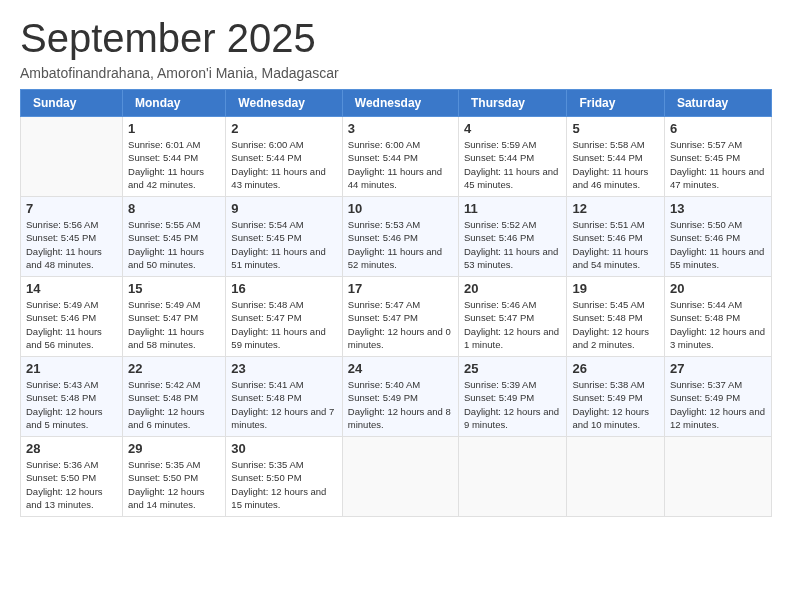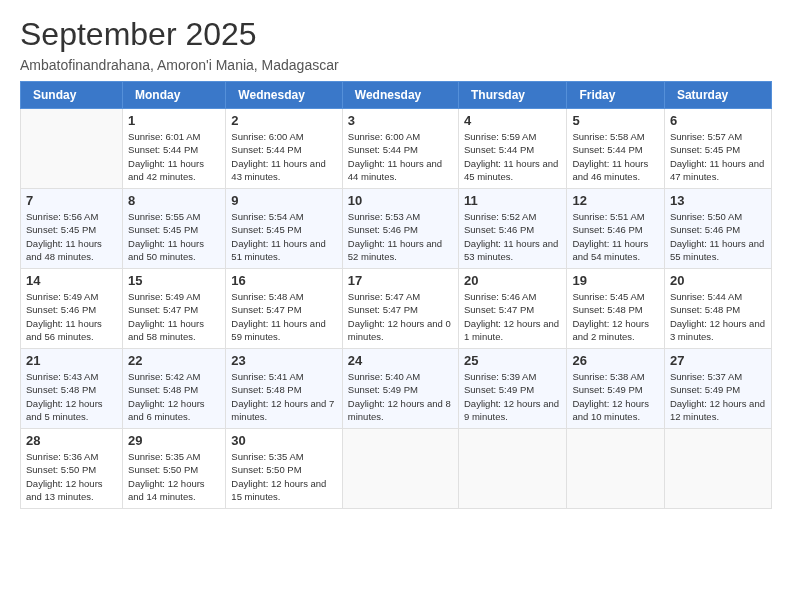--- a/index.html
+++ b/index.html
@@ -17,21 +17,21 @@
       margin-bottom: 4px;
     }
     .logo-icon {
       width: 28px;
       height: 28px;
     }
     .title-area {
       text-align: right;
     }
     .month-title {
-      font-size: 32px;
+      font-size: 40px;
       color: #333;
       font-weight: normal;
     }
     .subtitle {
       font-size: 14px;
       color: #555;
       text-align: left;
       margin-bottom: 8px;
     }
     table {

